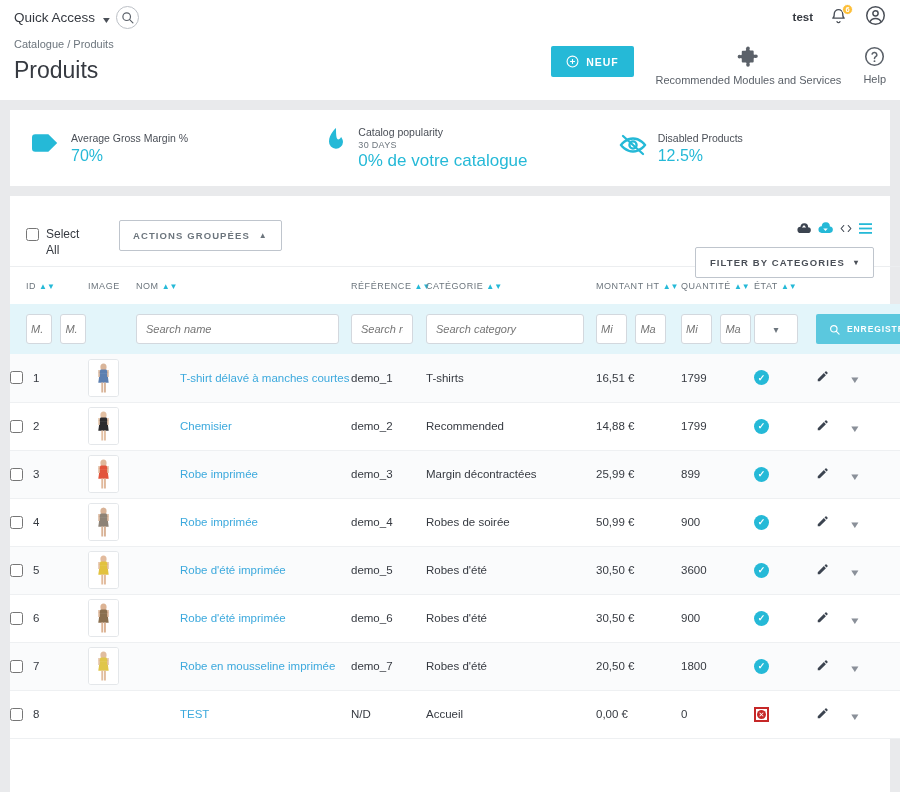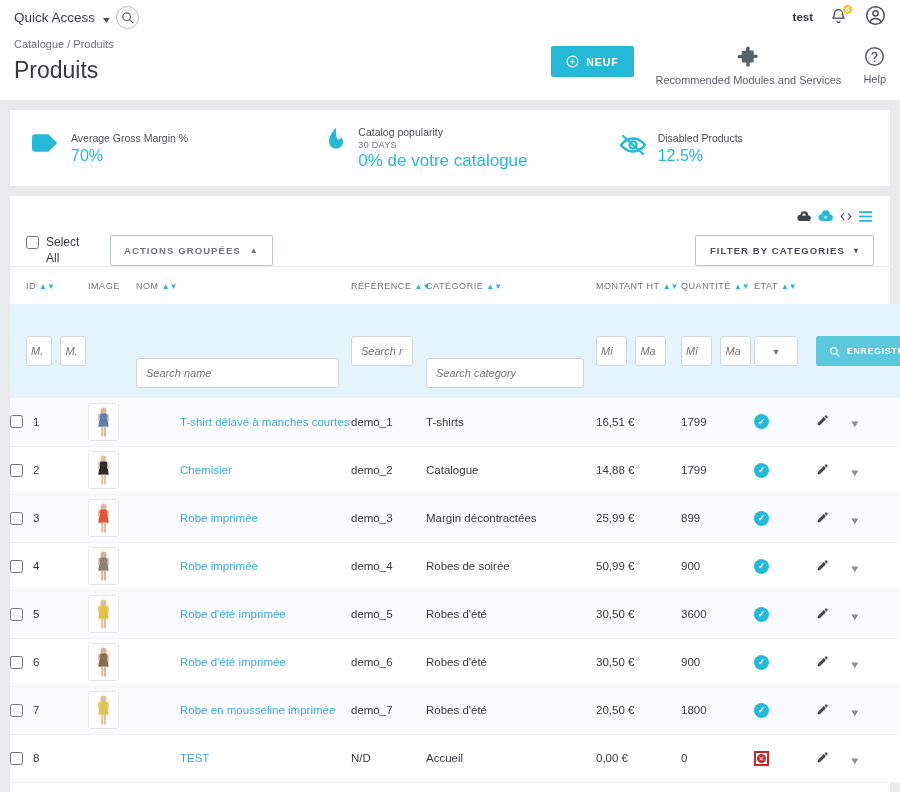--- a/index.html
+++ b/index.html
@@ -83,22 +83,22 @@
   .kpi-sub { font-size: 9px; color: #6c757d; letter-spacing: .3px; }
   .kpi-value { font-size: 16px; color: #25b9d7; margin-top: 1px; }
   .kpi-value.lg { font-size: 17px; }
 
   
   .panel {
     background: #fff; margin: 10px 10px 0 10px;
     height: 677px;
   }
   .panel-toolbar {
-    display: flex; align-items: flex-end;
-    padding: 24px 16px 0 16px; position: relative; height: 70px;
+    display: flex; align-items: flex-start;
+    padding: 24px 16px 0 16px; position: relative; height: 70px; gap: 9px;
   }
   .select-all {
     display: flex; align-items: flex-start; gap: 7px;
     font-size: 12px; color: #363a41; width: 58px; line-height: 1.35;
     padding-top: 6px;
   }
   .select-all input { margin-top: 2px; }
   .btn-bulk {
     margin-left: 26px;
     background: #fff; border: 1px solid #bfc5cd; border-radius: 2px;
@@ -137,21 +137,21 @@
   .filter-row td:first-child { padding-left: 16px; }
   .inp {
     border: 1px solid #d3d8de; border-radius: 3px;
     font-size: 11px; font-style: italic; color: #8a9099;
     padding: 7px 9px; font-family: "Liberation Sans", sans-serif;
     background: #fff; height: 30px;
   }
   .inp.tiny { width: 26px; padding: 7px 4px; }
   .inp.small { width: 31px; padding: 7px 4px; }
   .inp.mid { width: 62px; }
-  .inp.wide { width: 100%; margin-top: 44px; }
+  .inp.wide { width: 100%; }
   .sel {
     border: 1px solid #d3d8de; border-radius: 3px; background: #fff;
     width: 44px; height: 30px; font-size: 10px; color: #6c757d;
     display: flex; align-items: center; justify-content: center;
   }
   .btn-search {
     background: #5bc8de; border: none; color: #fff; border-radius: 2px;
     font-size: 8.5px; letter-spacing: .9px; font-weight: bold;
     padding: 0 13px; height: 30px; cursor: pointer;
     display: flex; align-items: center; gap: 7px; text-transform: uppercase;
@@ -480,21 +480,21 @@
                 <path d="M10.6 13.2h7.8l1.3 9.5h-10.4z" fill="#2b2b2e"></path>
                 <rect x="12.3" y="22.5" width="1.9" height="10" fill="#e3c0a3"></rect>
                 <rect x="15" y="22.5" width="1.9" height="10" fill="#e3c0a3"></rect>
                 <rect x="9.3" y="10" width="1.5" height="7" fill="#e3c0a3"></rect>
                 <rect x="18.2" y="10" width="1.5" height="7" fill="#e3c0a3"></rect>
               </svg>
             </span>
           </td>
           <td><span class="link">Chemisier</span></td>
           <td>demo_2</td>
-          <td>Catalogue</td>
+          <td>Recommended</td>
           <td class="cyan">14,88 €</td>
           <td class="cyan">1799</td>
           <td><span class="st-ok">✓</span></td>
           <td><span class="pencil"><svg width="14" height="14" viewBox="0 0 24 24" fill="#3c4450">
                 <path d="M3 17.5V21h3.5L17 10.5 13.5 7zM19.7 7.8a1.3 1.3 0 000-1.9l-1.6-1.6a1.3 1.3 0 00-1.9 0L14.6 5.9 18.1 9.4z"></path>
               </svg></span><span class="row-chev" style="margin-left:22px">▾</span></td>
         </tr>
         <tr>
           <td class="c-id">
             <span class="id-cell">

